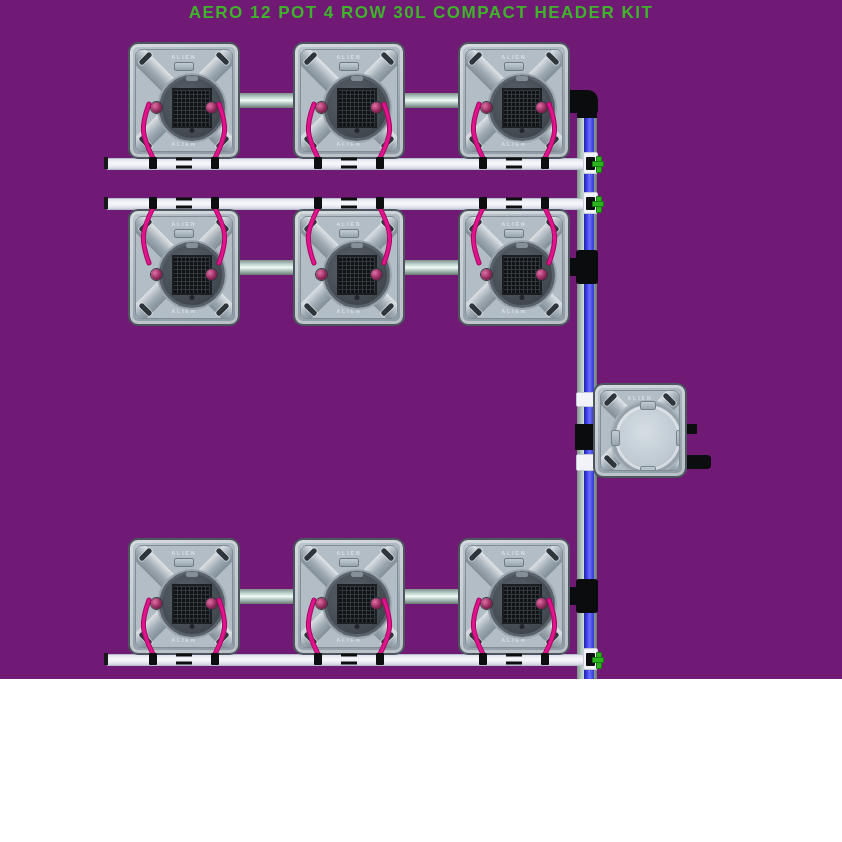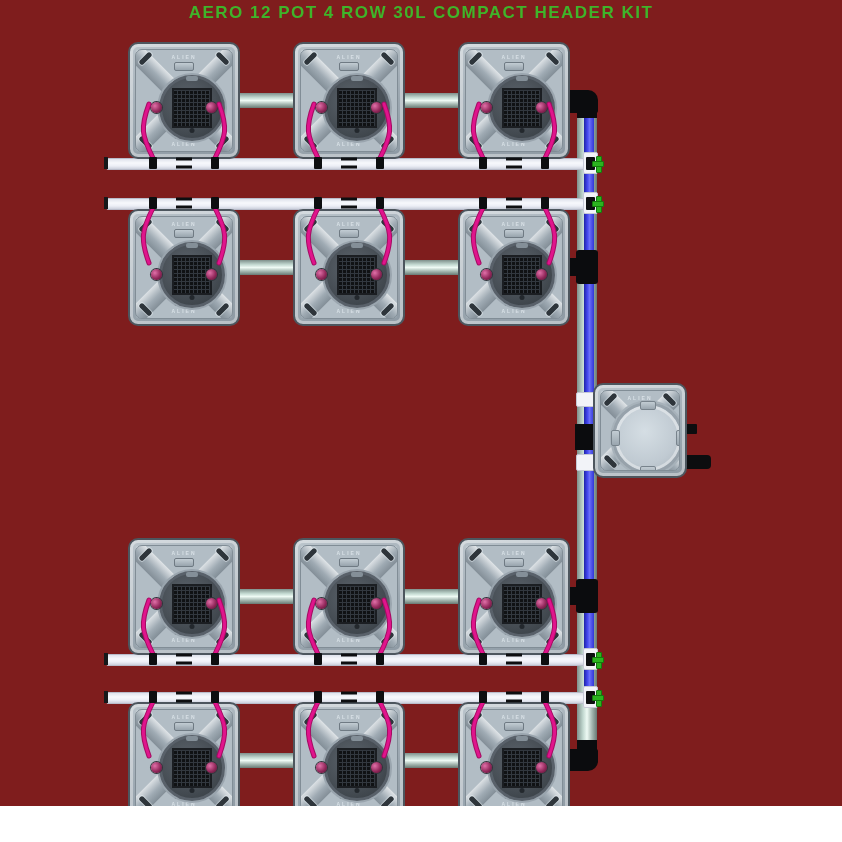--- a/index.html
+++ b/index.html
@@ -1,16 +1,16 @@
 <!DOCTYPE html>
 <html><head>
 <meta charset="utf-8">
 <style>
   html,body{margin:0;padding:0;background:#ffffff;}
-  .canvas{position:relative;width:842px;height:806px;background:#7f1d1d;overflow:hidden;
+  .canvas{position:relative;width:842px;height:679px;background:#701a75;overflow:hidden;
           font-family:"Liberation Sans",sans-serif;}
 
   
   .title{position:absolute;top:3px;left:0;width:100%;text-align:center;
          font-size:17px;font-weight:bold;letter-spacing:1.5px;color:#3fb42a;}
 
   
   .drain-pipe{position:absolute;height:10px;border:1px solid #b9bcca;border-radius:2px;z-index:1;
       background:linear-gradient(180deg,#dfe2ec,#f7f8fc 40%,#eceef6 70%,#ccd0dc);}
   .feed-seg{position:absolute;height:15px;border-radius:2px;z-index:1;

